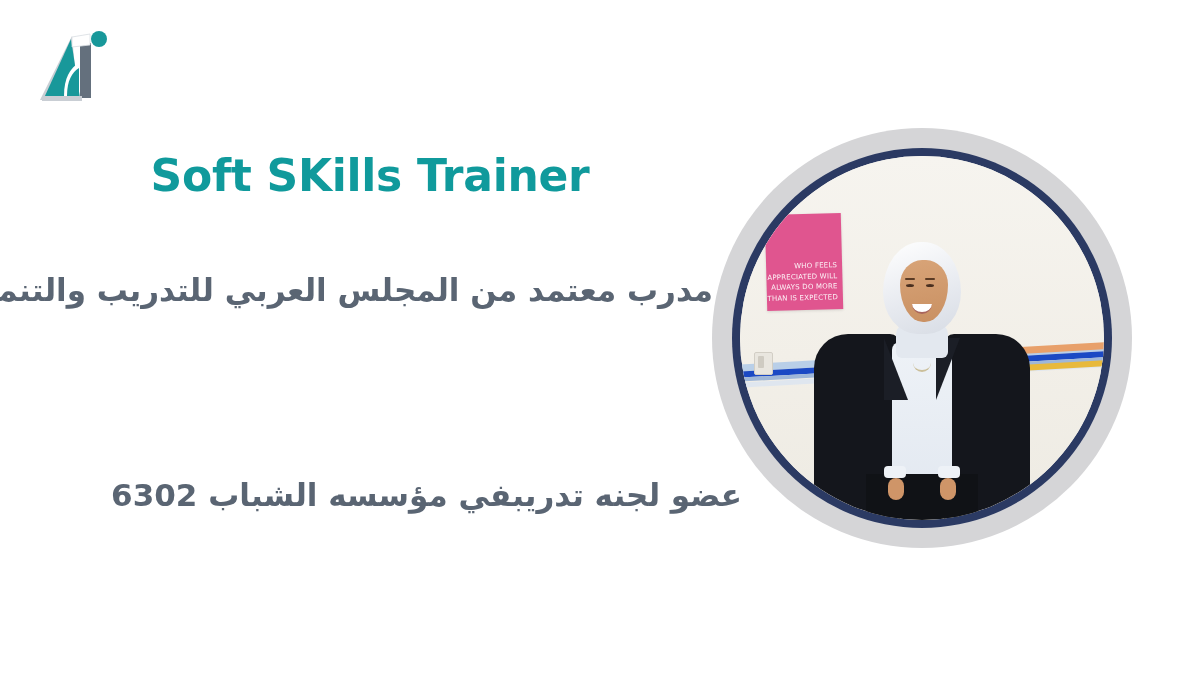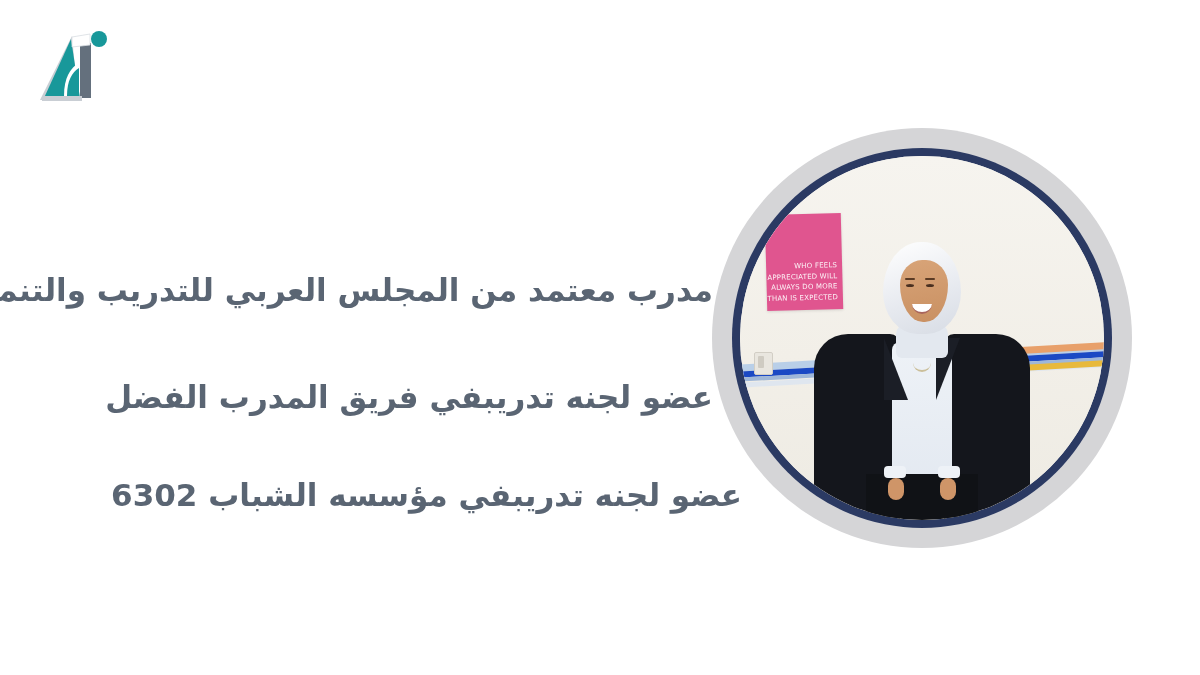--- a/index.html
+++ b/index.html
@@ -302,24 +302,24 @@
       <polygon points="46,20 57,17 57,72 46,72" fill="#64707d"></polygon>
 
       <polygon points="38,11 56,8 56,19 38,21" fill="#ffffff" stroke="#d8dde2" stroke-width="0.8"></polygon>
 
       <circle cx="65" cy="13" r="8" fill="#18989a"></circle>
 
       <rect x="8" y="70" width="40" height="5" fill="#c9ced4"></rect>
     </svg>
   </div>
 
+  <div id="page-title">Soft SKills Trainer</div>
 
   <div id="credential-line-1" class="credential-line">مدرب معتمد من المجلس العربي للتدريب والتنمية</div>
 
-  <div id="credential-line-2" class="credential-line">عضو لجنه تدريبفي فريق المدرب الفضل</div>
 
   <div id="credential-line-3" class="credential-line">عضو لجنه تدريبفي مؤسسه الشباب 2036</div>
 
   <div id="portrait">
     <div id="portrait-ring">
       <div id="portrait-photo">
         <div class="photo-inner">
 
           <div class="wall"></div>
 

